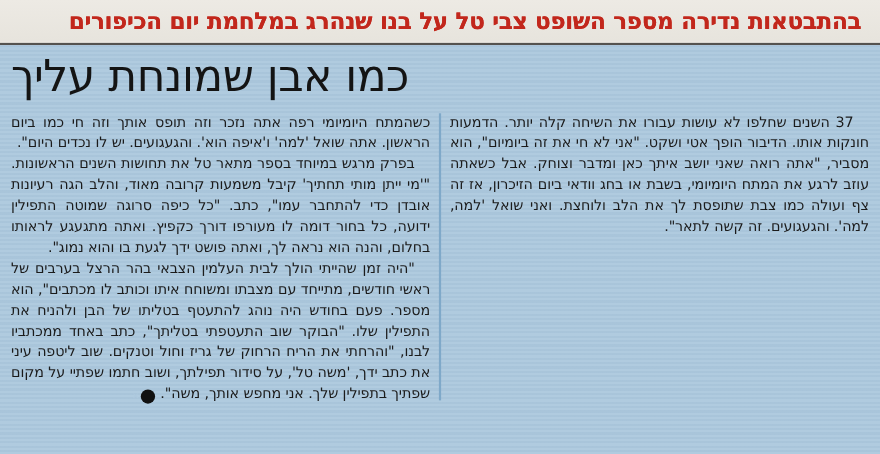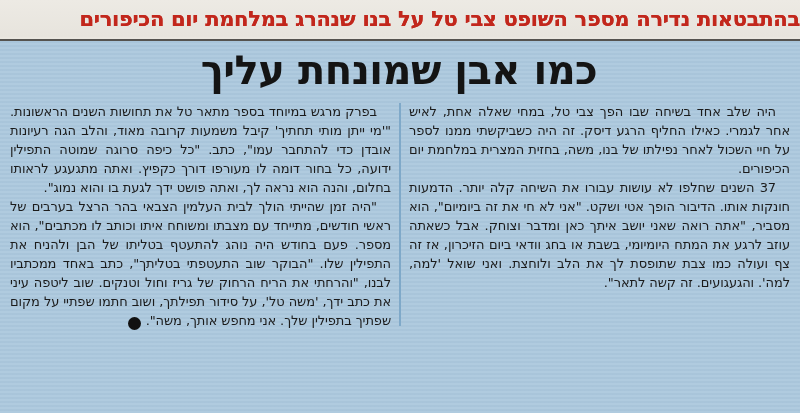--- a/index.html
+++ b/index.html
@@ -9,21 +9,21 @@
     height: 413px;
     margin: 0 auto;
     overflow: hidden;
     display: flex;
     flex-direction: column;
     background: #eae7e0;
     font-family: "DejaVu Sans", sans-serif;
   }
   .paper-top {
     background: linear-gradient(180deg, #edeae4 0%, #e7e4dd 100%);
-    padding: 6px 0 5px 8px;
+    padding: 6px 17px 5px 8px;
   }
   .kicker {
     direction: rtl;
     text-align: right;
     color: #c2271c;
     font-weight: bold;
     font-size: 21px;
     line-height: 1.25;
     white-space: nowrap;
     letter-spacing: -0.3px;
@@ -40,23 +40,23 @@
     background-image: repeating-linear-gradient(
       0deg,
       rgba(255,255,255,0.04) 0 2px,
       rgba(40,70,100,0.03) 2px 4px
     );
     padding: 0 10px;
     overflow: hidden;
   }
   .headline {
     direction: rtl;
-    text-align: center;
+    text-align: left;
     color: #141414;
-    font-weight: bold;
+    font-weight: normal;
     font-size: 40px;
     line-height: 1.12;
     margin: 7px 2px 9px 0;
     letter-spacing: -0.5px;
   }
   .columns {
     direction: rtl;
     display: flex;
     align-items: stretch;
   }
@@ -105,26 +105,26 @@
 
   <div class="rule"></div>
 
   <div class="panel">
 
     <h1 class="headline">כמו אבן שמונחת עליך</h1>
 
     <div class="columns">
 
       <div class="col">
-        <p class="para indent">היה שלב אחד בשיחה שבו הפך צבי טל, במחי שאלה אחת, לאיש אחר לגמרי. כאילו החליף הרגע דיסק. זה היה כשביקשתי ממנו לספר על חיי השכול לאחר נפילתו של בנו, משה, בחזית המצרית במלחמת יום הכיפורים.</p>
         <p class="para indent">37 השנים שחלפו לא עושות עבורו את השיחה קלה יותר. הדמעות חונקות אותו. הדיבור הופך אטי ושקט. "אני לא חי את זה ביומיום", הוא מסביר, "אתה רואה שאני יושב איתך כאן ומדבר וצוחק. אבל כשאתה עוזב לרגע את המתח היומיומי, בשבת או בחג וודאי ביום הזיכרון, אז זה צף ועולה כמו צבת שתופסת לך את הלב ולוחצת. ואני שואל 'למה, למה'. והגעגועים. זה קשה לתאר".</p>
       </div>
 
       <div class="divider"></div>
 
       <div class="col">
+        <p class="para">כשהמתח היומיומי רפה אתה נזכר וזה תופס אותך וזה חי כמו ביום הראשון. אתה שואל 'למה' ו'איפה הוא'. והגעגועים. יש לו נכדים היום".</p>
         <p class="para indent">בפרק מרגש במיוחד בספר מתאר טל את תחושות השנים הראשונות. "'מי ייתן מותי תחתיך' קיבל משמעות קרובה מאוד, והלב הגה רעיונות אובדן כדי להתחבר עמו", כתב. "כל כיפה סרוגה שמוטה התפילין ידועה, כל בחור דומה לו מעורפו דורך כקפיץ. ואתה מתגעגע לראותו בחלום, והנה הוא נראה לך, ואתה פושט ידך לגעת בו והוא נמוג".</p>
         <p class="para indent"><span>"היה זמן שהייתי הולך לבית העלמין הצבאי בהר הרצל בערבים של ראשי חודשים, מתייחד עם מצבתו ומשוחח איתו וכותב לו מכתבים", הוא מספר. פעם בחודש היה נוהג להתעטף בטליתו של הבן ולהניח את התפילין שלו. "הבוקר שוב התעטפתי בטליתך", כתב באחד ממכתביו לבנו, "והרחתי את הריח הרחוק של גריז וחול וטנקים. שוב ליטפה עיני את כתב ידך, 'משה טל', על סידור תפילתך, ושוב חתמו שפתיי על מקום שפתיך בתפילין שלך. אני מחפש אותך, משה".</span><span class="endmark">✕</span></p>
       </div>
 
     </div>
   </div>
 </div>
 
 </body></html>

